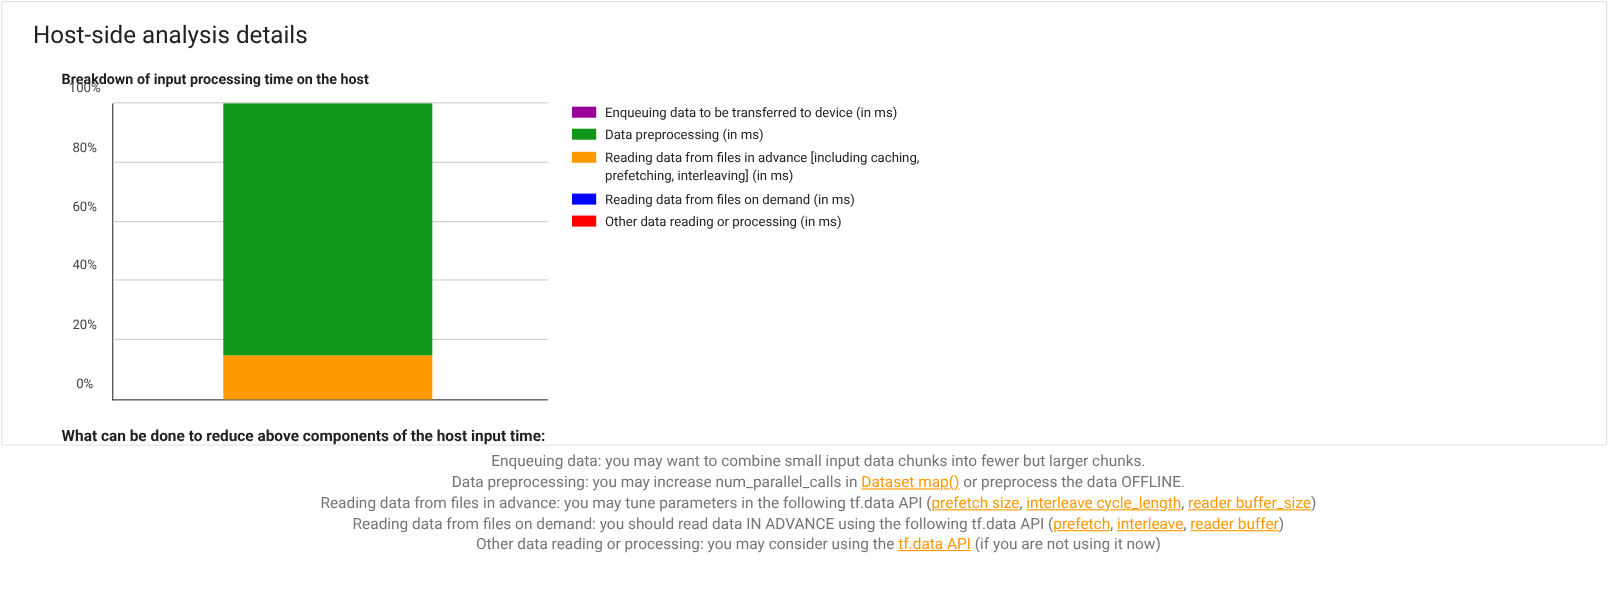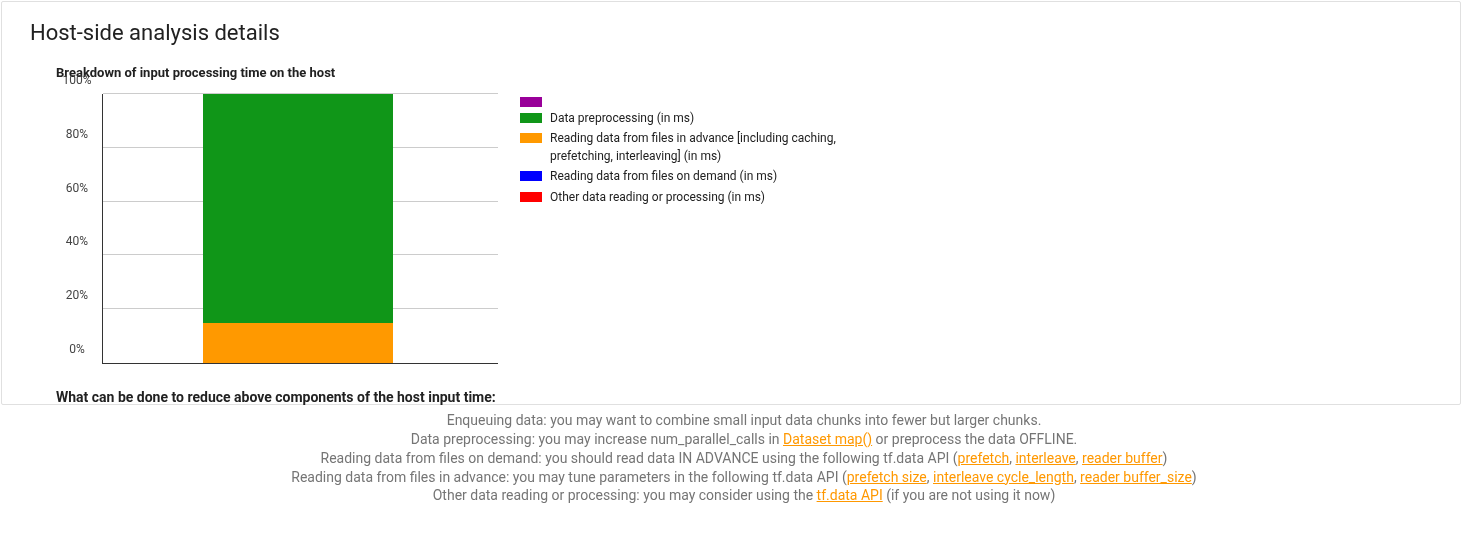--- a/index.html
+++ b/index.html
@@ -98,20 +98,21 @@
           <div class="bar enq" style="bottom: 100%; height: 0%;"></div>
           <div class="bar ond" style="bottom: 100%; height: 0%;"></div>
           <div class="bar other" style="bottom: 100%; height: 0%;"></div>
         </div>
       </div>
     </div>
 
     <div class="legend">
       <div class="legend-item enq">
           <span class="swatch"></span>
+          <span>Enqueuing data to be transferred to device (in ms)</span>
         </div>
       <div class="legend-item prep">
           <span class="swatch"></span>
           <span>Data preprocessing (in ms)</span>
         </div>
       <div class="legend-item adv">
           <span class="swatch"></span>
           <span>Reading data from files in advance [including caching, prefetching, interleaving] (in ms)</span>
         </div>
       <div class="legend-item ond">
@@ -125,22 +126,22 @@
     </div>
   </div>
 
   <div class="advice">
     <div class="advice-title">What can be done to reduce above components of the host input time:</div>
     <div class="advice-line">Enqueuing data: you may want to combine small input data chunks into fewer but larger chunks.</div>
     <div class="advice-line">
       <span>Data preprocessing: you may increase num_parallel_calls in </span><a class="hint" href="#">Dataset map()</a><span> or preprocess the data OFFLINE.</span>
     </div>
     <div class="advice-line">
-      <span>Reading data from files on demand: you should read data IN ADVANCE using the following tf.data API (</span><a class="hint" href="#">prefetch</a><span>, </span><a class="hint" href="#">interleave</a><span>, </span><a class="hint" href="#">reader buffer</a><span>)</span>
+      <span>Reading data from files in advance: you may tune parameters in the following tf.data API (</span><a class="hint" href="#">prefetch size</a><span>, </span><a class="hint" href="#">interleave cycle_length</a><span>, </span><a class="hint" href="#">reader buffer_size</a><span>)</span>
     </div>
     <div class="advice-line">
-      <span>Reading data from files in advance: you may tune parameters in the following tf.data API (</span><a class="hint" href="#">prefetch size</a><span>, </span><a class="hint" href="#">interleave cycle_length</a><span>, </span><a class="hint" href="#">reader buffer_size</a><span>)</span>
+      <span>Reading data from files on demand: you should read data IN ADVANCE using the following tf.data API (</span><a class="hint" href="#">prefetch</a><span>, </span><a class="hint" href="#">interleave</a><span>, </span><a class="hint" href="#">reader buffer</a><span>)</span>
     </div>
     <div class="advice-line">
       <span>Other data reading or processing: you may consider using the </span><a class="hint" href="#">tf.data API</a><span> (if you are not using it now)</span>
     </div>
   </div>
 </div>
 
 </body></html>

